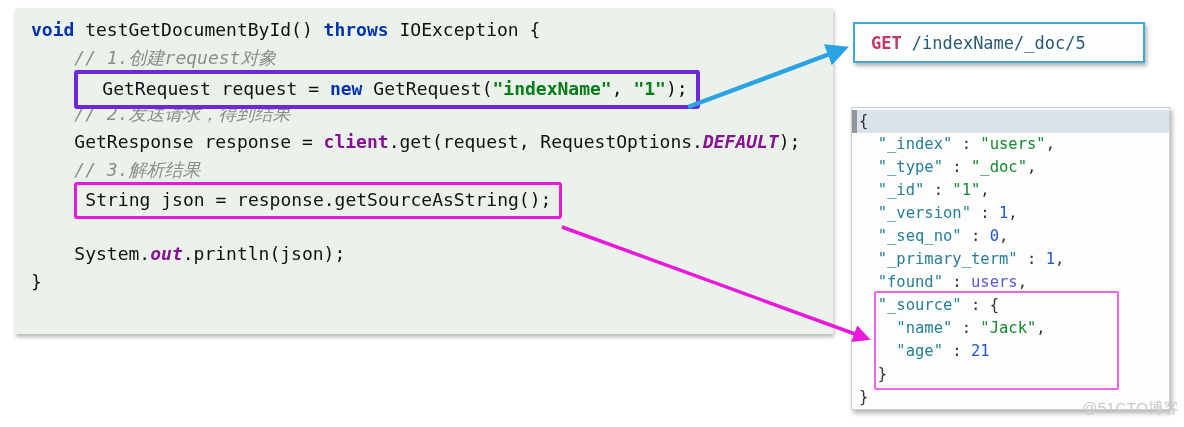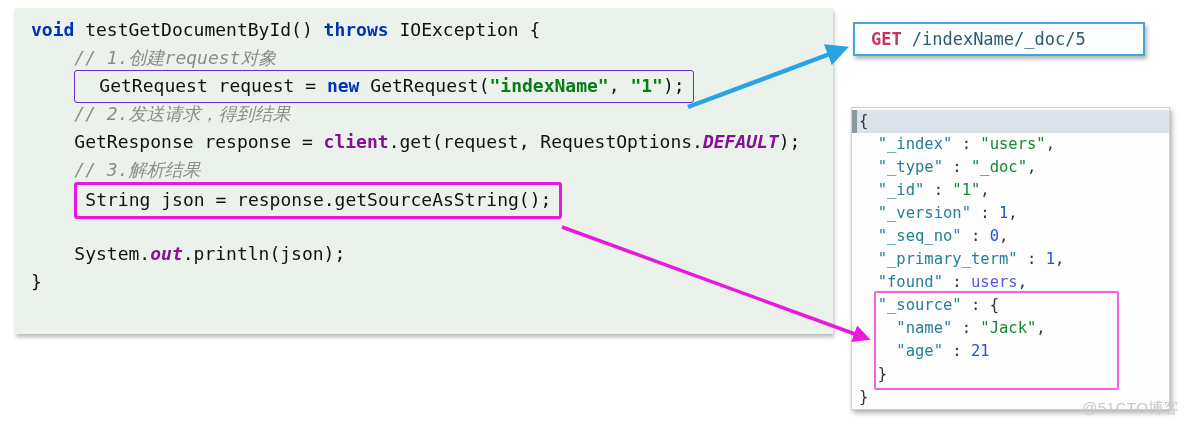--- a/index.html
+++ b/index.html
@@ -11,25 +11,25 @@
       background:#ebf2eb;box-shadow:1px 3px 4px rgba(0,0,0,0.28);
       font-size:18px;line-height:28px;padding-top:8px;z-index:1;color:#111111;}
   .cline{height:28px;padding-left:16px;white-space:pre;overflow:visible;}
   .kw{color:#0033b3;font-weight:bold;}
   .ann{color:#827c17;}
   .cmt{color:#8c8c8c;font-style:italic;}
   .str{color:#067d17;font-weight:bold;}
   .fld{color:#871094;font-weight:bold;}
   .stc{color:#871094;font-weight:bold;font-style:italic;}
   .hlbox{display:inline-block;border-radius:3px;padding:1px 8px 2px 8px;position:relative;top:-2px;}
-  .box-blue{border:1px solid #6d28d9;padding-left:24px;}
+  .box-blue{border:4px solid #6d28d9;padding-left:24px;}
   .box-magenta{border:3px solid #ea18dd;}
 
   
-  .get-box{position:absolute;left:853px;top:22px;width:292px;height:34px;background:#fdfefe;
+  .get-box{position:absolute;left:853px;top:22px;width:292px;height:41px;background:#fdfefe;
       border:2px solid #3fa9d9;box-shadow:2px 3px 4px rgba(0,0,0,0.3);
       display:flex;align-items:center;font-size:17px;padding-left:16px;box-sizing:border-box;z-index:2;}
   .get-method{color:#c23768;font-weight:bold;}
   .get-path{color:#2b5a73;margin-left:10px;}
 
   
   .response-box{position:absolute;left:851px;top:107px;width:319px;height:303px;
       background:#fdfdfe;border:1px solid #c9d0d6;box-shadow:2px 3px 5px rgba(0,0,0,0.32);
       font-size:15.5px;line-height:23px;padding-top:2px;box-sizing:border-box;z-index:2;color:#333;}
   .rline{height:23px;padding-left:7px;white-space:pre;}

